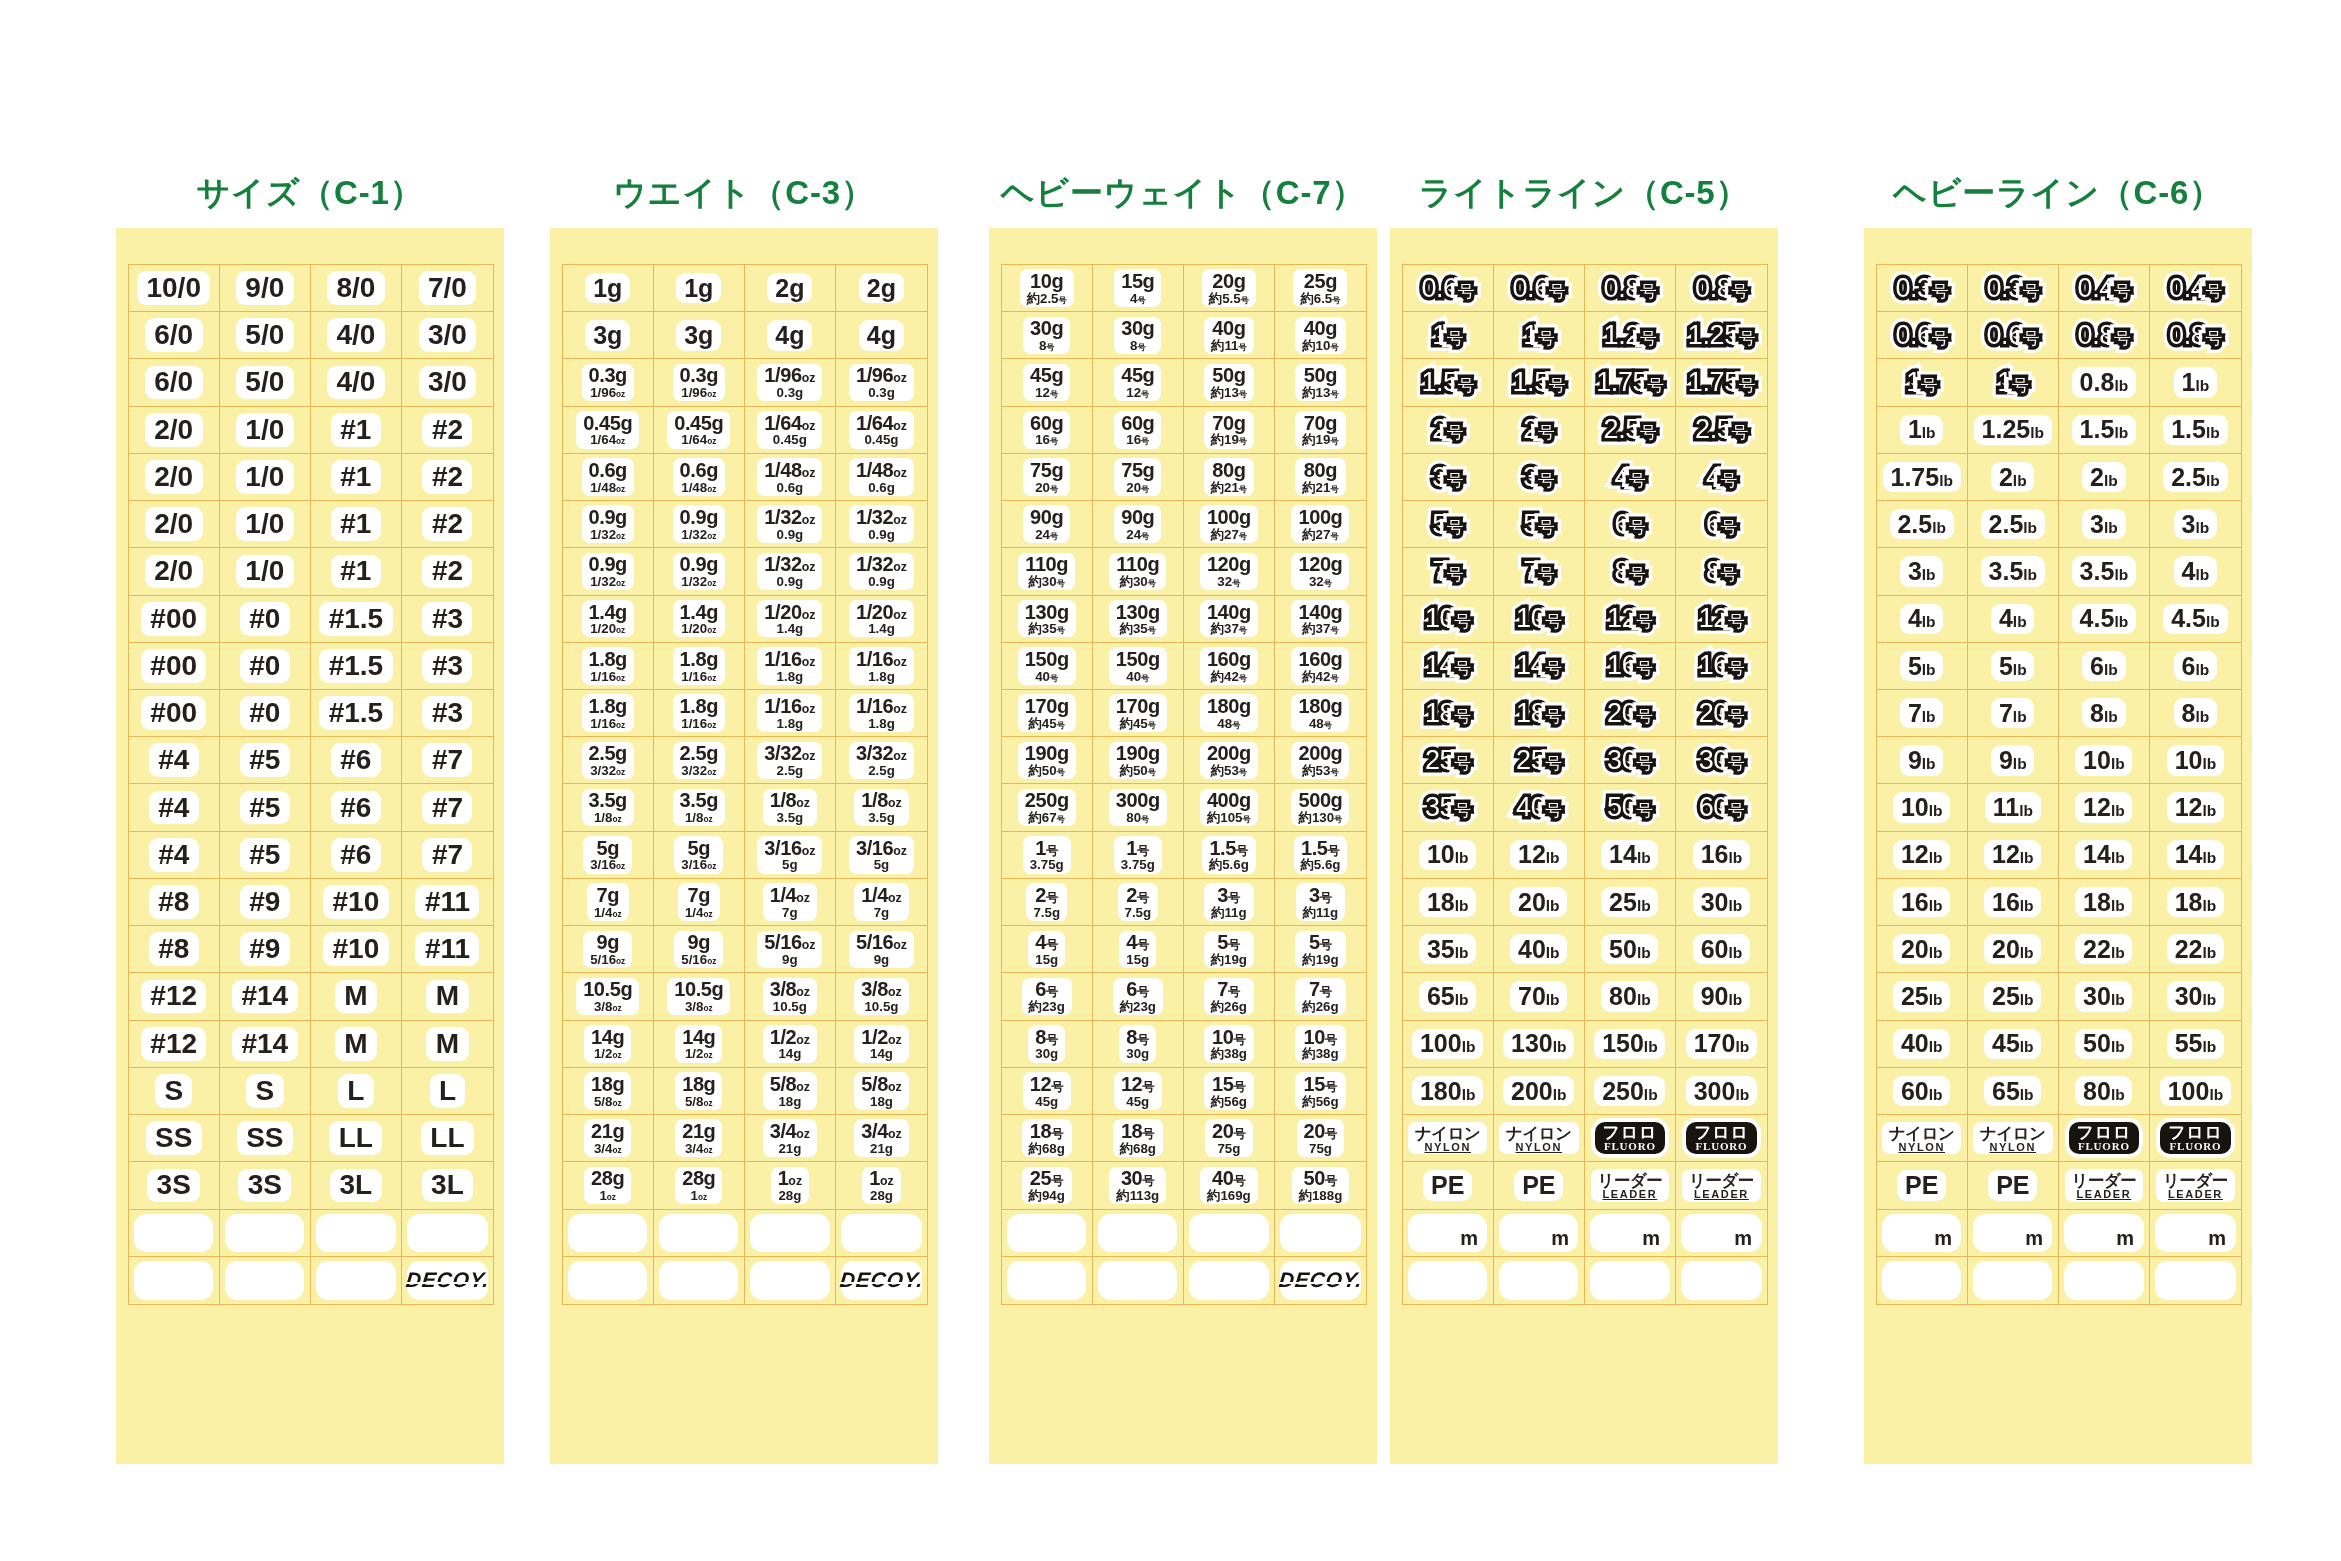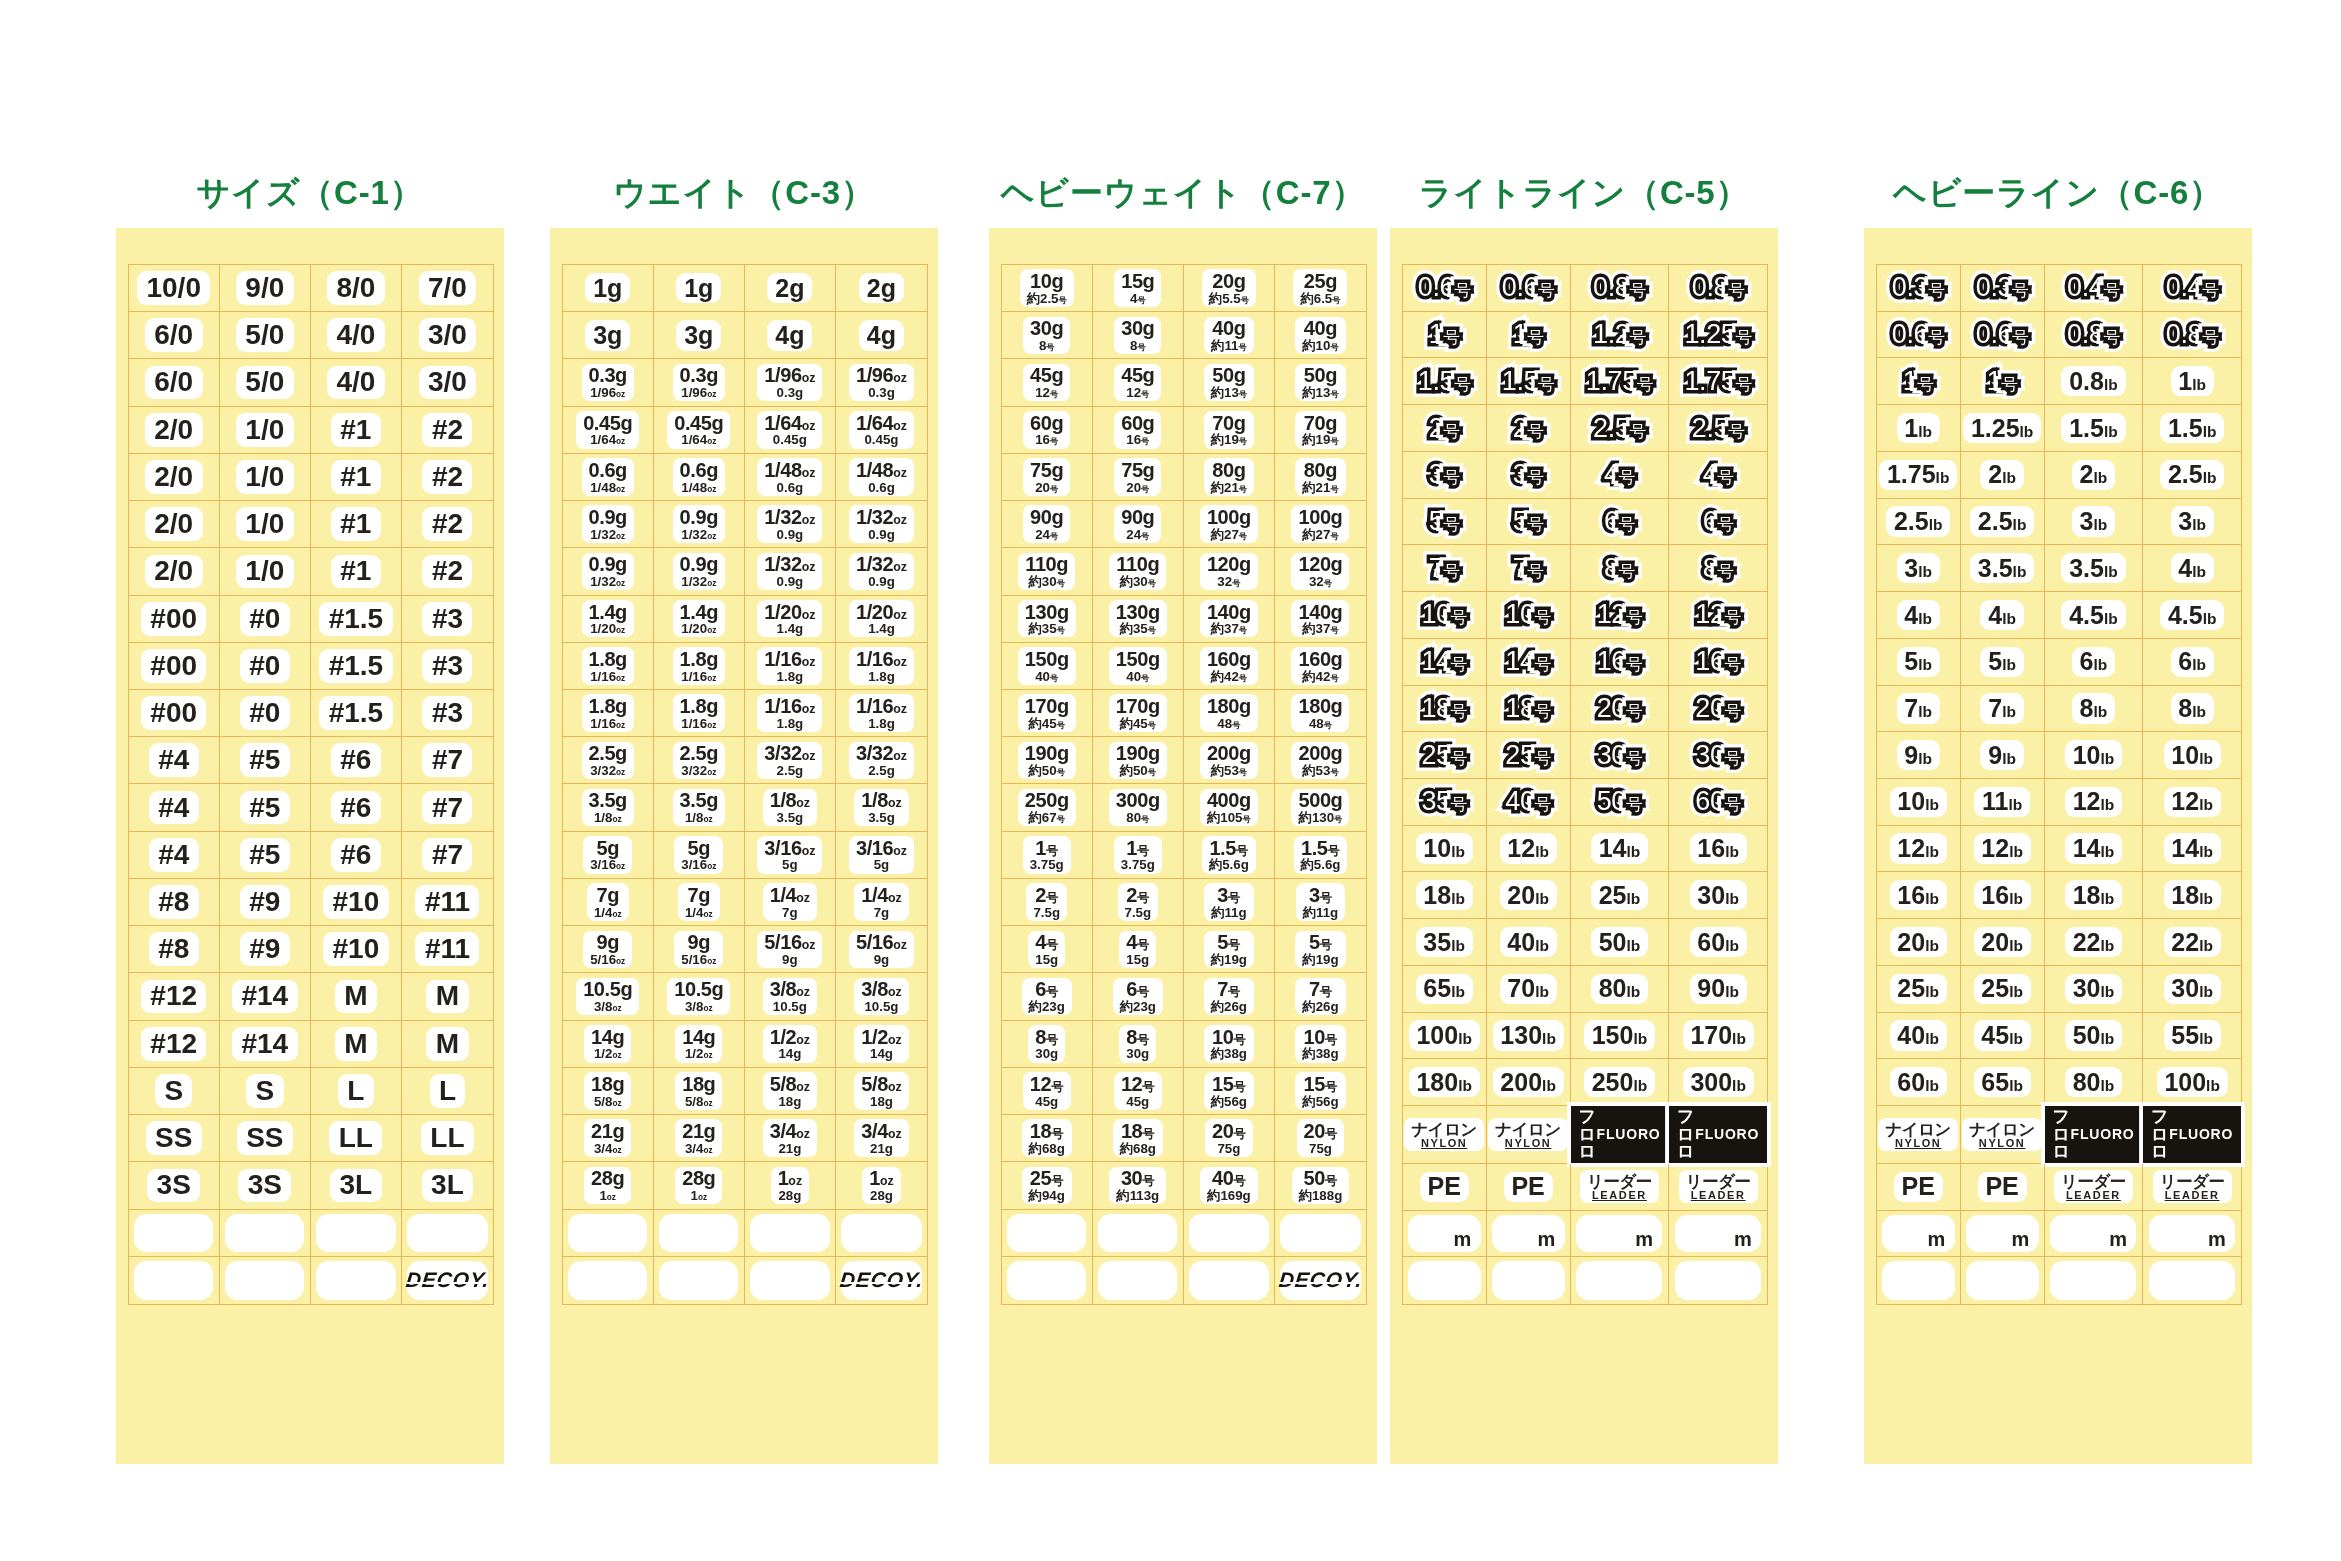--- a/index.html
+++ b/index.html
@@ -37,23 +37,23 @@
 
   
   .ob{font-weight:normal;font-size:27px;display:inline-flex;align-items:baseline;white-space:nowrap;}
   .op{position:relative;display:inline-block;color:#fff;z-index:0;white-space:pre;letter-spacing:-0.4px;}
   .op.ou{font-size:0.62em;}
   .op::before,.op::after{content:attr(data-t);position:absolute;left:0;top:0;white-space:pre;letter-spacing:-0.4px;}
   .op::before{color:#161310;-webkit-text-stroke:7px #161310;z-index:-1;}
   .op::after{color:#fff;-webkit-text-stroke:13.3px #ffffff;z-index:-2;}
 
   
-  .fl{background:var(--fluoro);color:#fff;display:inline-flex;align-items:center;border-radius:0;padding:1.6px 7.8px;box-shadow:0 0 0 3.9px #ffffff;font-weight:bold;}
+  .fl{background:var(--fluoro);color:#fff;display:inline-flex;flex-direction:column;align-items:center;border-radius:10px;padding:1.6px 7.8px;box-shadow:0 0 0 3.9px #ffffff;font-weight:bold;font-family:Liberation Serif, serif;}
   .fm{font-size:17px;line-height:1.05;letter-spacing:0.8px;}
-  .fs{font-size:14px;line-height:1.05;letter-spacing:0.8px;}
+  .fs{font-size:11px;line-height:1.05;letter-spacing:0.8px;}
 
   
   .box{width:88%;height:82%;border-radius:12.5px;position:relative;align-items:center;justify-content:center;display:flex;}
   .mu{position:absolute;right:9.4px;bottom:1.6px;font-size:20px;font-weight:bold;color:var(--ink);}
   .decoy{font-weight:bold;font-style:italic;font-size:21px;letter-spacing:0.8px;color:var(--fluoro);position:relative;transform:skewX(-6deg);white-space:nowrap;}
   .decoy::after{content:"";position:absolute;left:0;right:4.7px;top:58%;height:2.3px;background:#fff;}
 </style>
 </head>
 <body>
 

